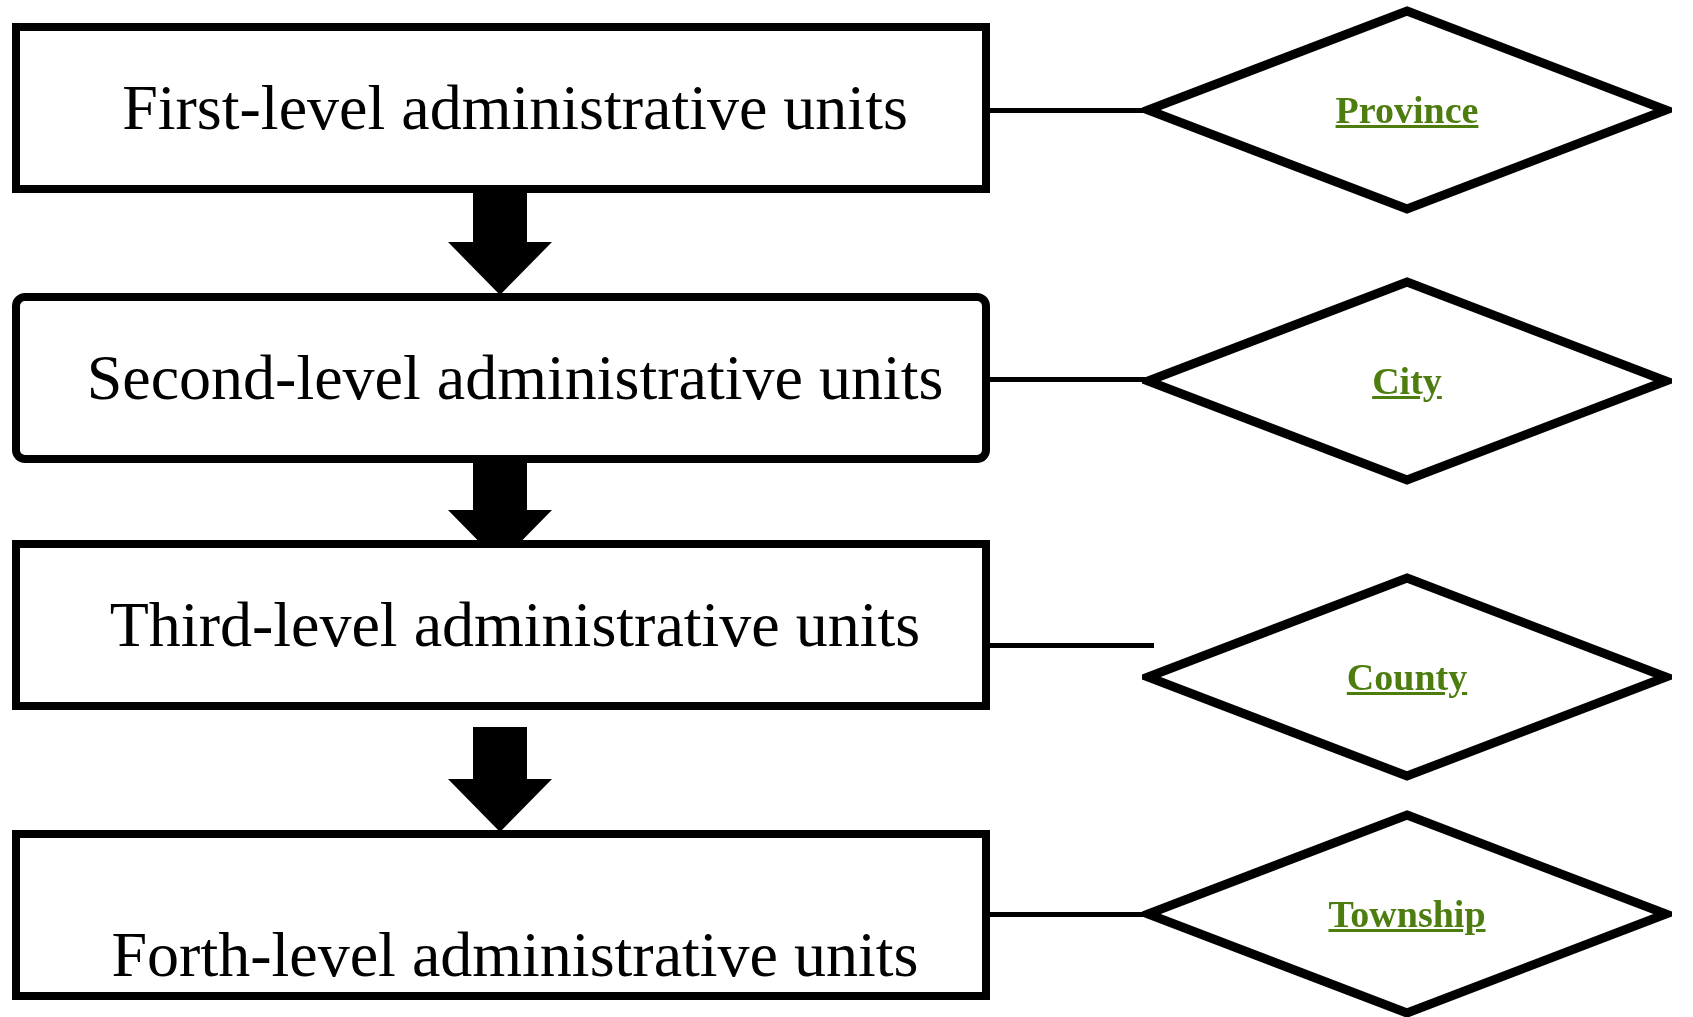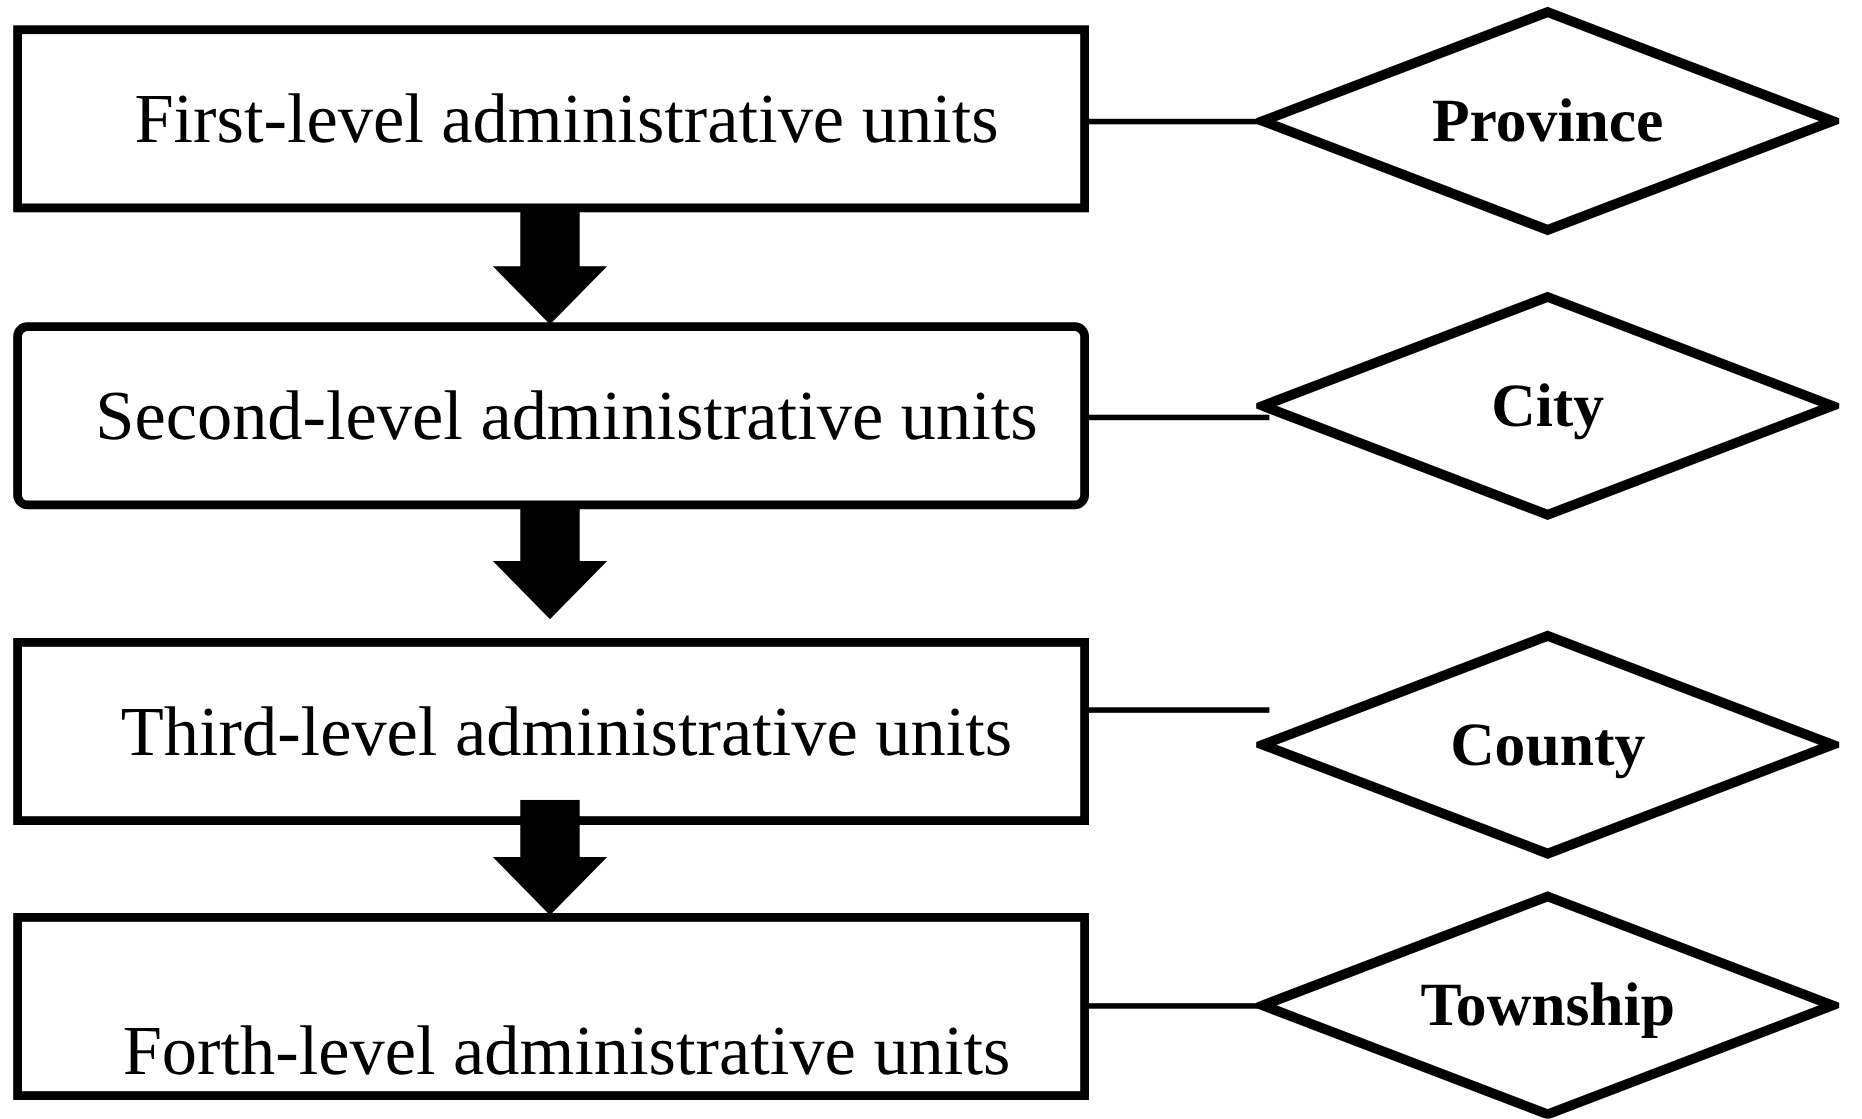--- a/index.html
+++ b/index.html
@@ -60,41 +60,42 @@
     height: 210px;
   }
   .diamond-label {
     position: absolute;
     top: 0; left: 0;
     width: 530px;
     height: 210px;
     display: flex;
     align-items: center;
     justify-content: center;
-    font-size: 56px;
+    font-size: 38px;
     font-weight: bold;
-    color: #000000;
+    color: #4d7c0f;
     white-space: nowrap;
+    text-decoration: underline;
   }
   .diamond-poly {
     fill: #ffffff;
     stroke: #000000;
     stroke-width: 9;
   }
   .arrow-poly {
     fill: #000000;
     stroke: none;
   }
   
   #box-r1 { top: 23px; }
   #box-r2 { top: 293px; border-radius: 13px; }
-  #box-r3 { top: 580px; }
+  #box-r3 { top: 540px; }
   #box-r4 { top: 830px; align-items: flex-end; }
   #dia-r1 { top: 5px; }
-  #dia-r2 { top: 264px; }
+  #dia-r2 { top: 276px; }
   #dia-r3 { top: 572px; }
   #dia-r4 { top: 809px; }
   #con-r1 { top: 108px; }
   #con-r2 { top: 377px; }
   #con-r3 { top: 643px; }
   #con-r4 { top: 912px; }
   #arr-1 { top: 190px; }
   #arr-2 { top: 458px; }
   #arr-3 { top: 727px; }
 </style>

